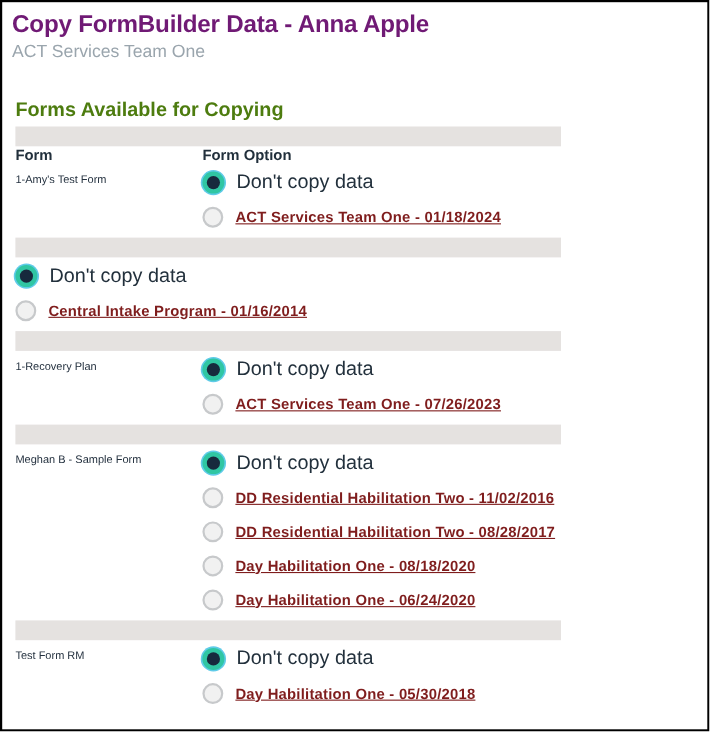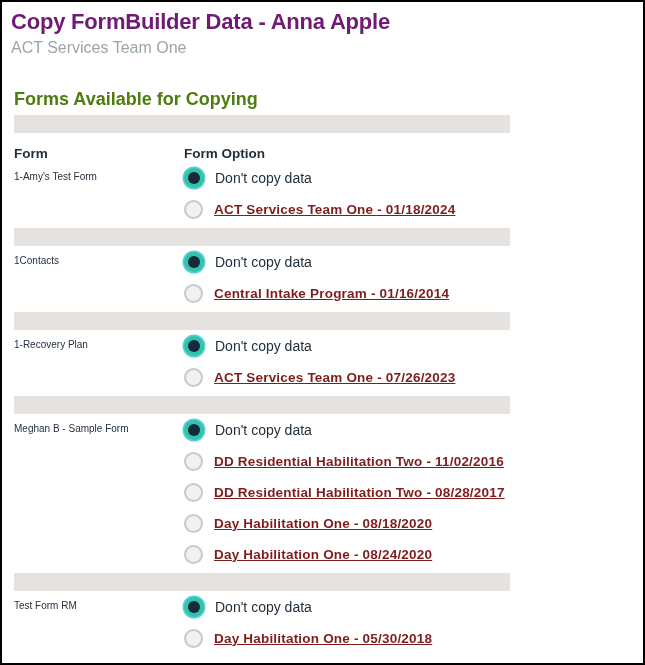--- a/index.html
+++ b/index.html
@@ -8,41 +8,41 @@
     width:645px;height:665px;box-sizing:border-box;
     border:2px solid #000;background:#fff;overflow:hidden;position:relative;
   }
   .header{padding:7px 10px 0 9px;}
   .page-title{margin:0;font-size:22px;line-height:26px;font-weight:600;color:#701a75;letter-spacing:-0.2px;}
   .page-subtitle{margin-top:4px;font-size:16px;color:#9aa5ad;}
   .content{padding:0 12px;margin-top:32px;}
   .section-heading{font-size:18px;font-weight:bold;color:#4d7c0f;margin:0 0 5px 0;}
   .bar{height:18px;background:#e5e2e0;width:496px;}
   .bar.spaced{margin-top:9px;}
-  .thead{display:flex;margin-top:13px;}
+  .thead{display:flex;}
   .thead .col{font-size:13.5px;font-weight:bold;color:#22303c;}
   .col-form{width:170px;flex:none;}
   .form-row{display:flex;margin-top:6px;align-items:flex-start;}
   .form-row.first{margin-top:7px;}
   .form-name{width:170px;flex:none;font-size:10px;color:#24313f;padding-top:3px;}
   .options{display:flex;flex-direction:column;gap:11px;}
   .option{display:flex;align-items:center;gap:11px;min-height:20px;}
   .radio{
     width:19px;height:19px;border-radius:50%;box-sizing:border-box;flex:none;
     border:2px solid #c7c9cb;background:#f1f1f1;position:relative;cursor:pointer;
   }
   .radio.selected{
     width:20px;height:20px;border:none;background:#30c6a3;
     box-shadow:0 0 0 1.5px #5fcbe8;
   }
   .radio.selected::after{
     content:"";position:absolute;left:4px;top:4px;right:4px;bottom:4px;
     border-radius:50%;background:#17293d;
   }
-  .opt-label.plain{font-size:14px;color:#22303c;}
+  .opt-label.plain{font-size:18px;color:#22303c;}
   .opt-label.link{
     font-size:13.5px;font-weight:bold;color:#7f1d1d;
     text-decoration:underline;cursor:pointer;letter-spacing:0.2px;
   }
 </style>
 </head>
 <body>
 
 <div class="frame">
   <div class="header">
@@ -69,21 +69,20 @@
   </div>
 
   <div class="option">
     <span class="radio"></span>
     <span class="opt-label link">ACT Services Team One - 01/18/2024</span>
   </div>
 </div>
   </div>
 <div class="bar spaced"></div>
   <div class="form-row">
-    <div class="form-name">1Contacts</div>
     <div class="options">
   <div class="option">
     <span class="radio selected"></span>
     <span class="opt-label plain">Don't copy data</span>
   </div>
 
   <div class="option">
     <span class="radio"></span>
     <span class="opt-label link">Central Intake Program - 01/16/2014</span>
   </div>
@@ -123,21 +122,21 @@
     <span class="opt-label link">DD Residential Habilitation Two - 08/28/2017</span>
   </div>
 
   <div class="option">
     <span class="radio"></span>
     <span class="opt-label link">Day Habilitation One - 08/18/2020</span>
   </div>
 
   <div class="option">
     <span class="radio"></span>
-    <span class="opt-label link">Day Habilitation One - 08/24/2020</span>
+    <span class="opt-label link">Day Habilitation One - 06/24/2020</span>
   </div>
 </div>
   </div>
 <div class="bar spaced"></div>
   <div class="form-row">
     <div class="form-name">Test Form RM</div>
     <div class="options">
   <div class="option">
     <span class="radio selected"></span>
     <span class="opt-label plain">Don't copy data</span>

